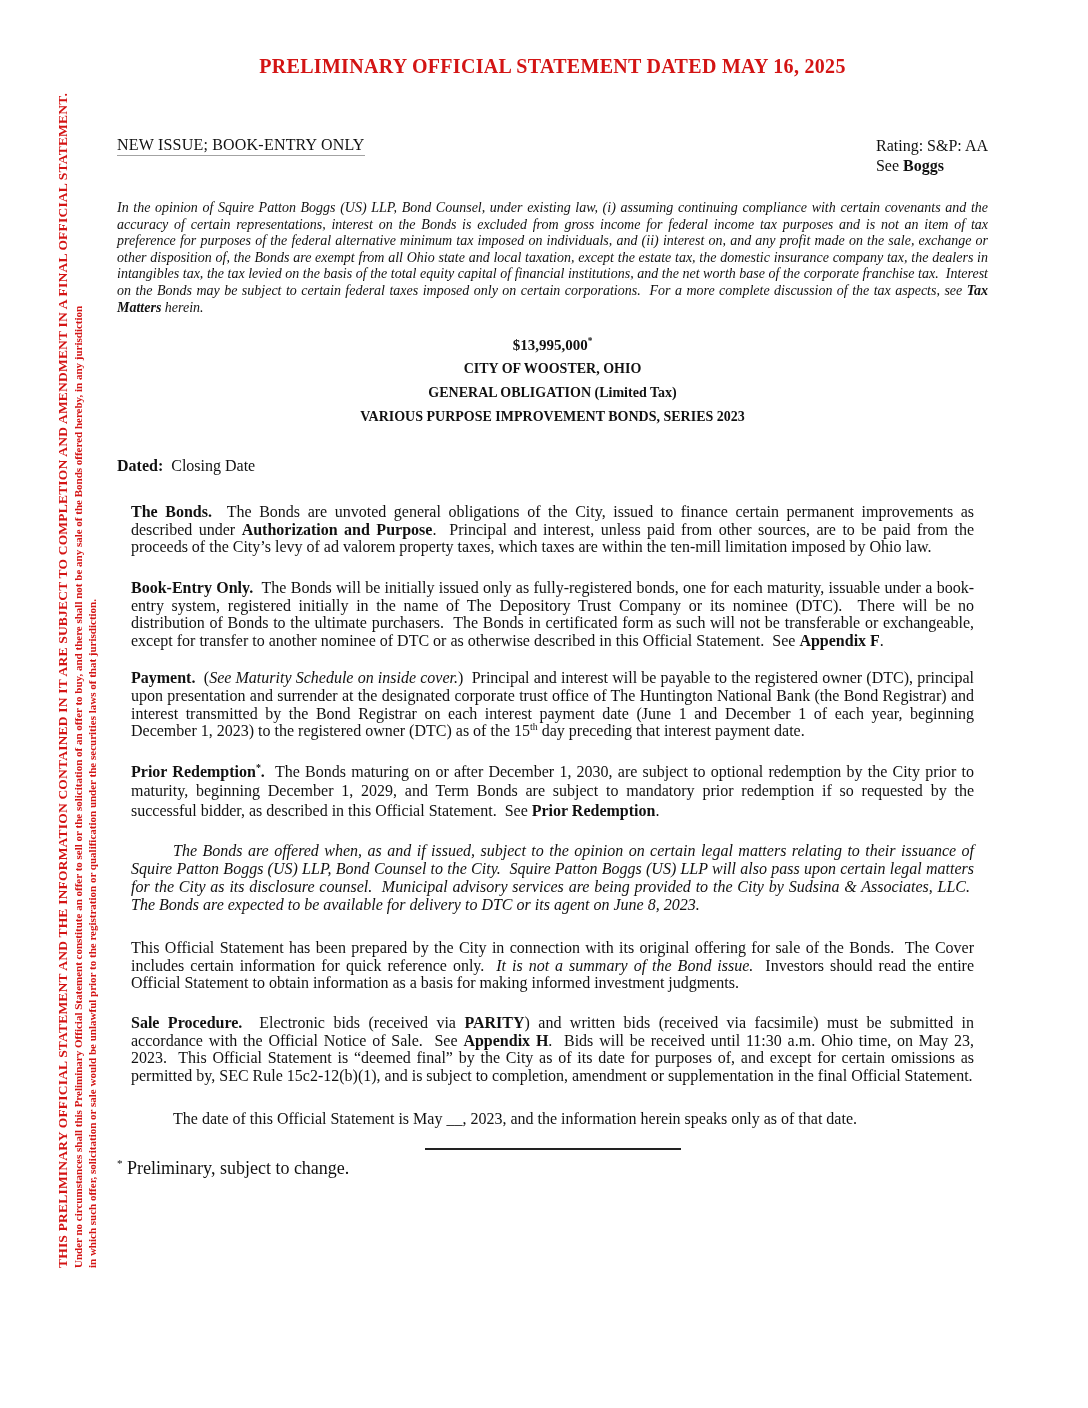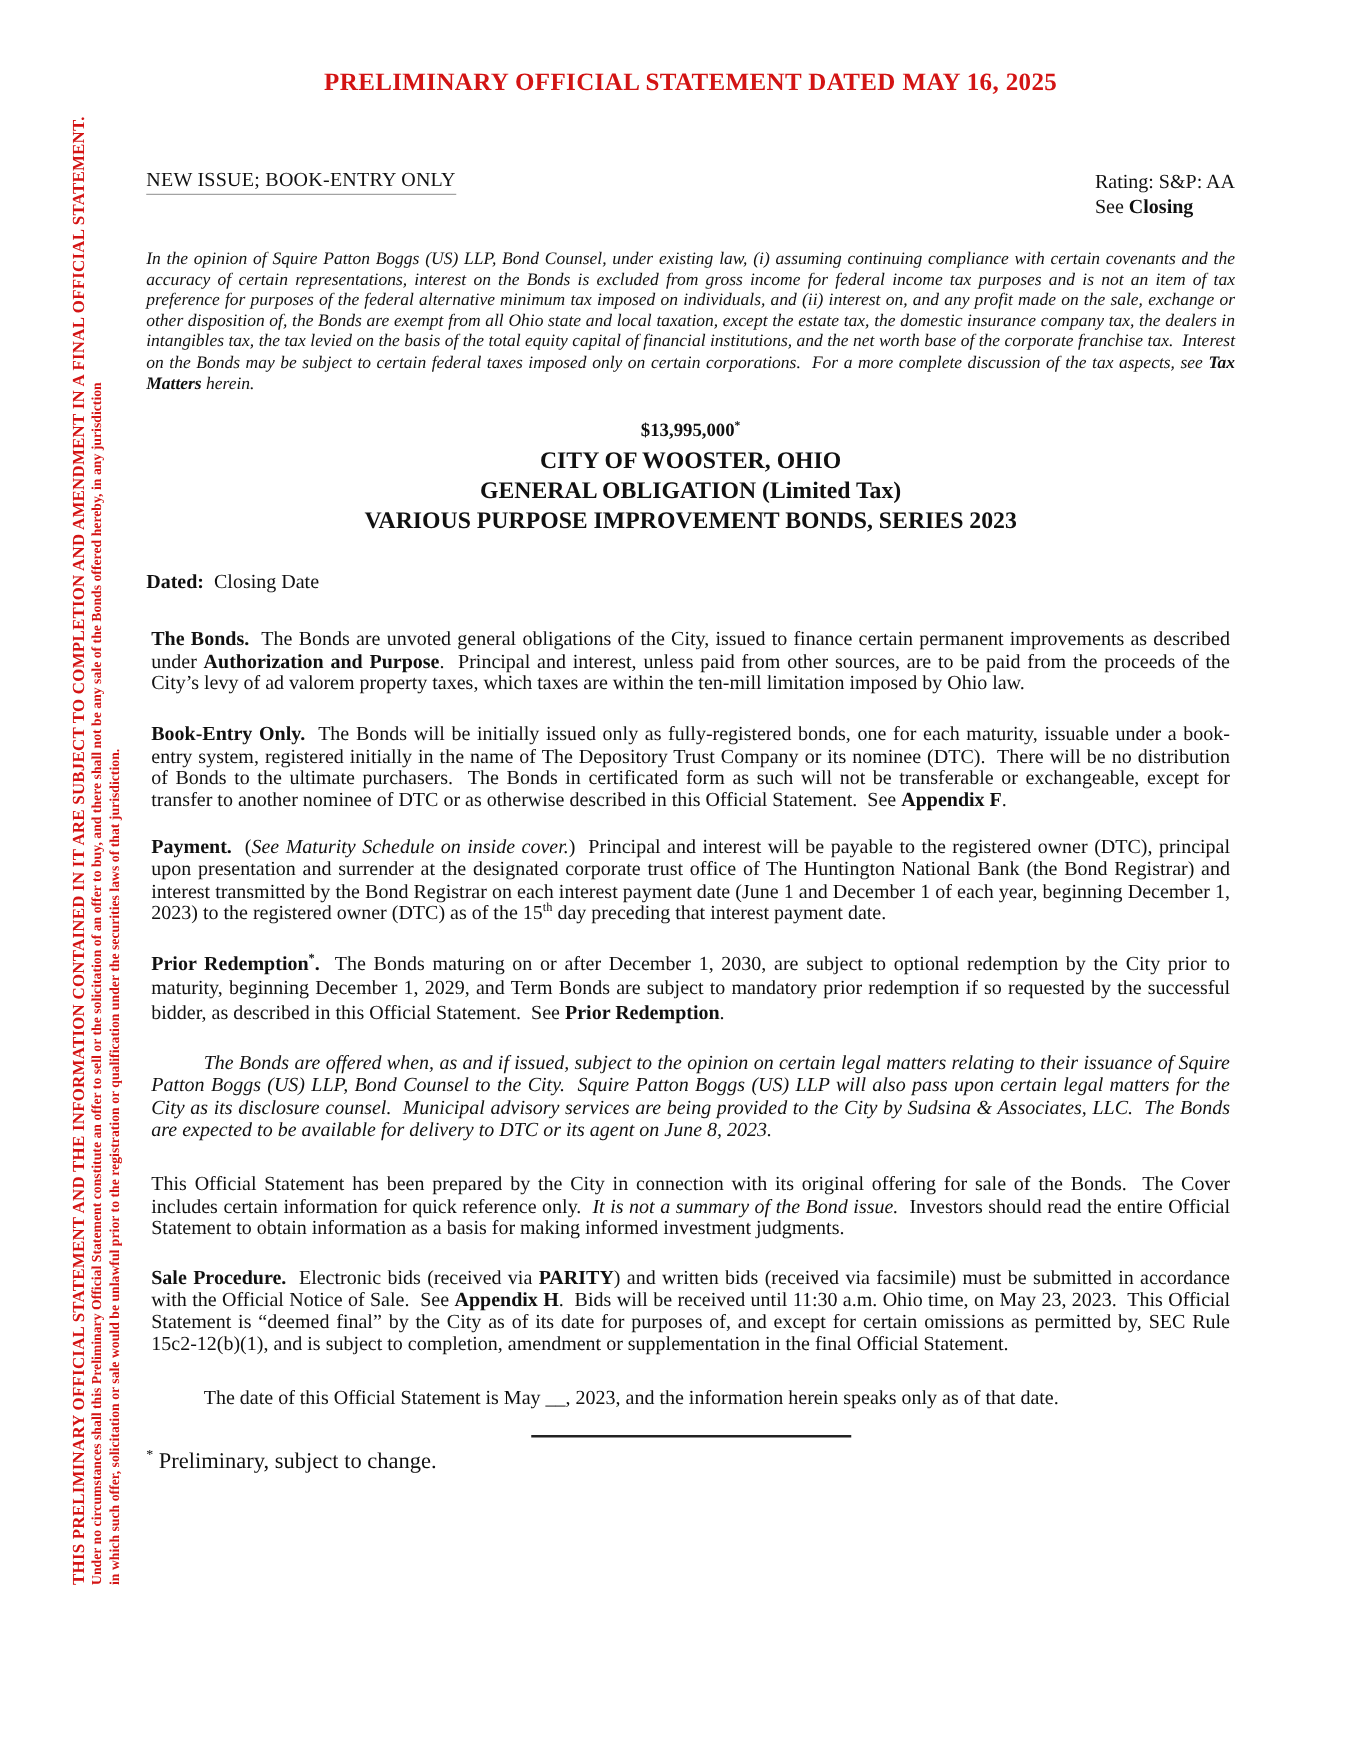--- a/index.html
+++ b/index.html
@@ -65,27 +65,27 @@
     line-height: 16.6px;
     text-align: justify;
   }
   .title-block {
     margin-top: 17px;
     text-align: center;
     font-weight: bold;
     line-height: 24px;
   }
   .title-amount { font-size: 15px; }
-  .title-line { font-size: 19px; }
+  .title-line { font-size: 14px; }
   .dated-line { margin-top: 28px; font-size: 16px; }
   .para {
     font-size: 16px;
     line-height: 17.6px;
     text-align: justify;
-    margin: 4px;
+    margin: 14px;
   }
   .p-bonds    { margin-top: 28px; }
   .p-book     { margin-top: 23px; }
   .p-payment  { margin-top: 20px; }
   .p-prior    { margin-top: 22px; line-height: 19.5px; }
   .p-offering { margin-top: 22px; line-height: 18px; text-indent: 42px; }
   .p-official { margin-top: 25px; }
   .p-sale     { margin-top: 22px; }
   .p-date     { margin-top: 26px; text-indent: 42px; }
   .footnote-rule {
@@ -108,21 +108,21 @@
   </div>
 
   <div class="content">
 
     <div class="banner">PRELIMINARY OFFICIAL STATEMENT DATED MAY 16, 2025</div>
 
     <div class="issue-row">
       <div class="new-issue">NEW ISSUE; BOOK-ENTRY ONLY</div>
       <div class="rating-block">
         <div>Rating: S&amp;P: AA</div>
-        <div><span>See </span><span class="b">Closing</span></div>
+        <div><span>See </span><span class="b">Boggs</span></div>
       </div>
     </div>
 
     <p class="opinion"><span class="i">In the opinion of Squire Patton Boggs (US) LLP, Bond Counsel, under existing law, (i) assuming continuing compliance with certain covenants and the accuracy of certain representations, interest on the Bonds is excluded from gross income for federal income tax purposes and is not an item of tax preference for purposes of the federal alternative minimum tax imposed on individuals, and (ii) interest on, and any profit made on the sale, exchange or other disposition of, the Bonds are exempt from all Ohio state and local taxation, except the estate tax, the domestic insurance company tax, the dealers in intangibles tax, the tax levied on the basis of the total equity capital of financial institutions, and the net worth base of the corporate franchise tax.&nbsp; Interest on the Bonds may be subject to certain federal taxes imposed only on certain corporations.&nbsp; For a more complete discussion of the tax aspects, see </span><span class="b i">Tax Matters</span><span class="i"> herein.</span></p>
 
     <div class="title-block">
       <div class="title-amount"><span>$13,995,000</span><sup>*</sup></div>
       <div class="title-line">CITY OF WOOSTER, OHIO</div>
       <div class="title-line">GENERAL OBLIGATION (Limited Tax)</div>
       <div class="title-line">VARIOUS PURPOSE IMPROVEMENT BONDS, SERIES 2023</div>

